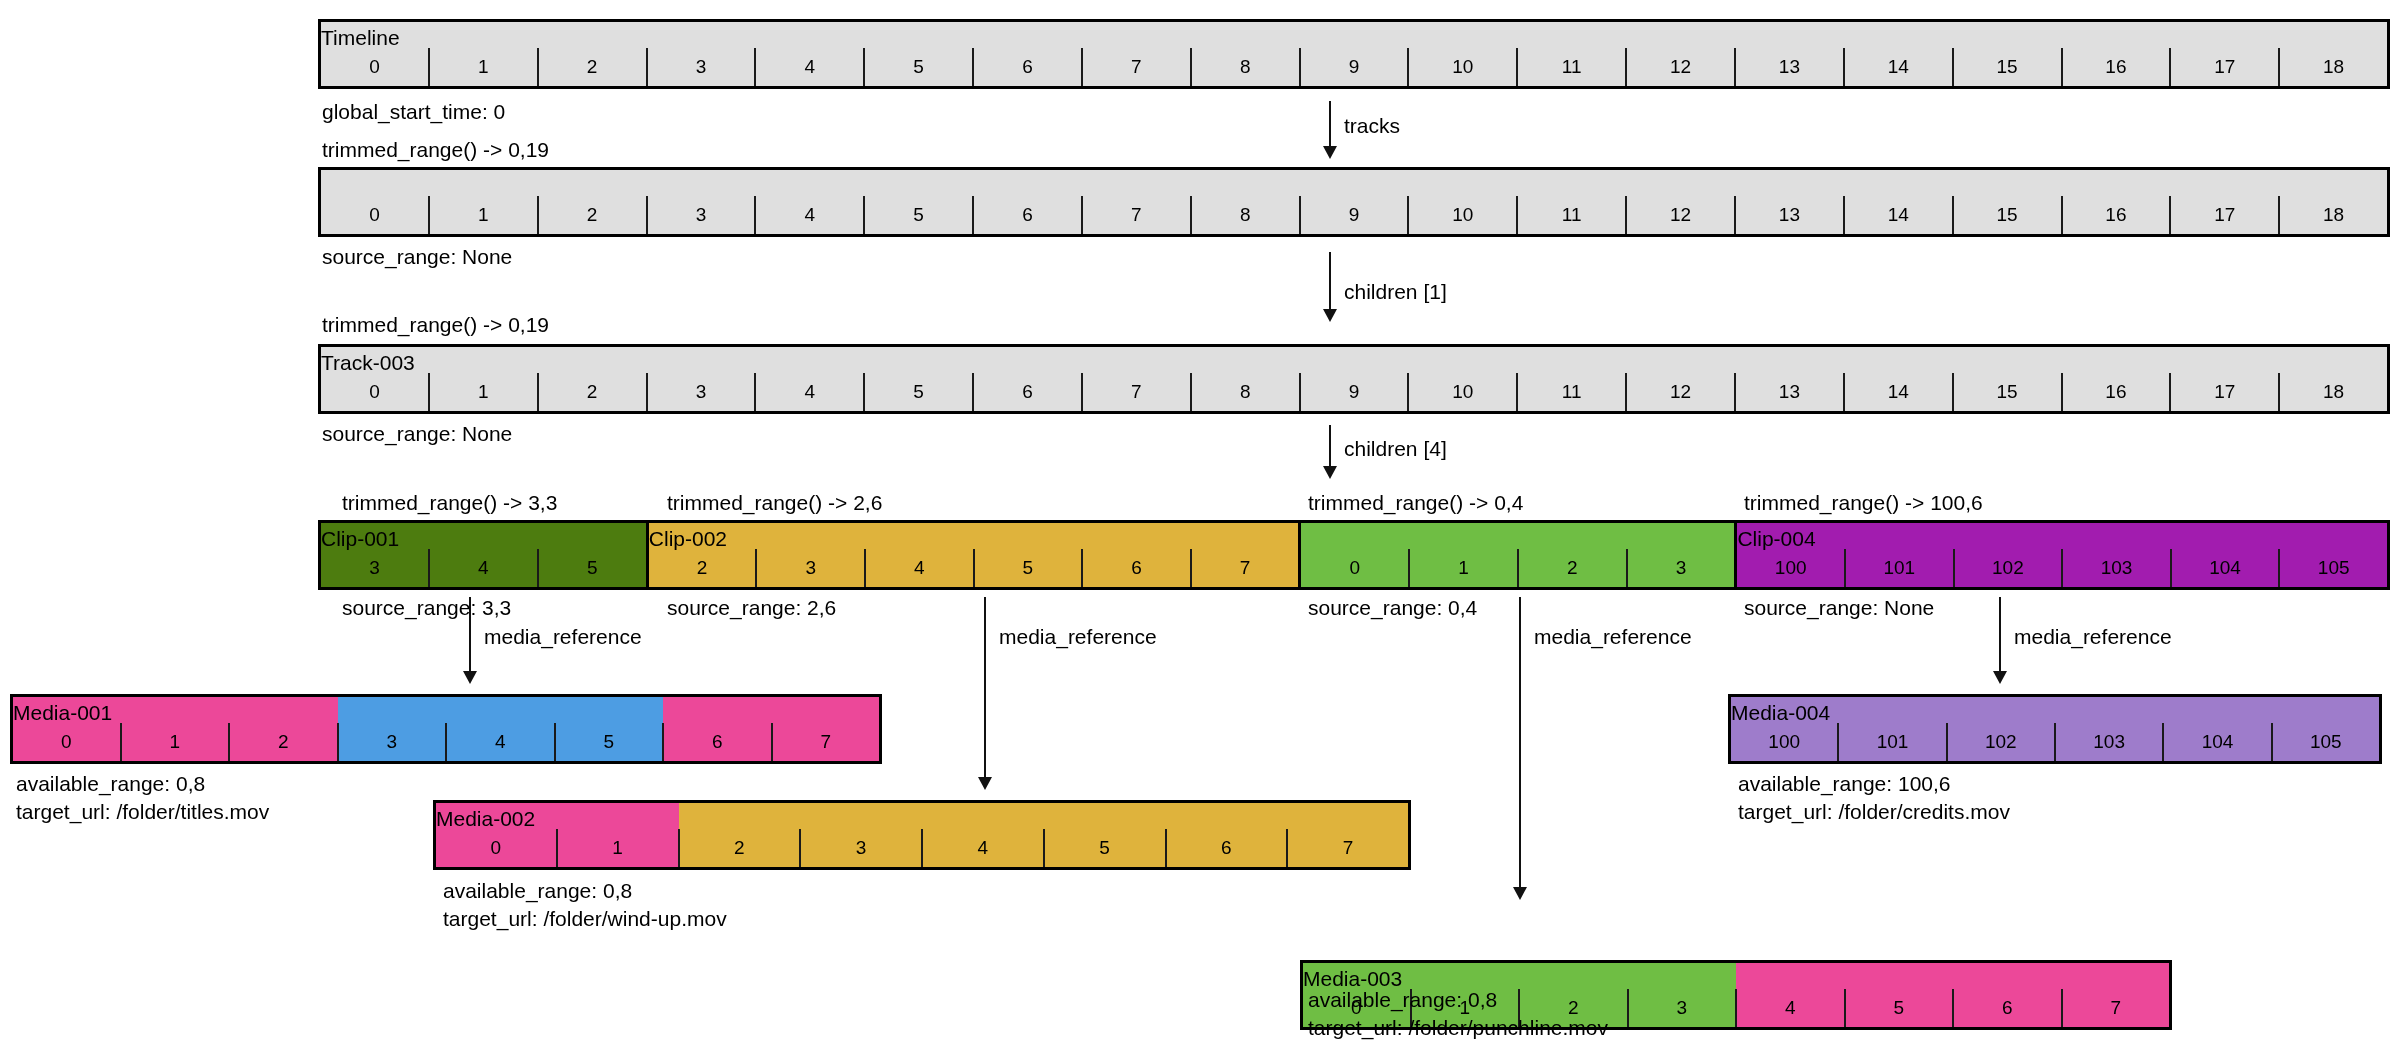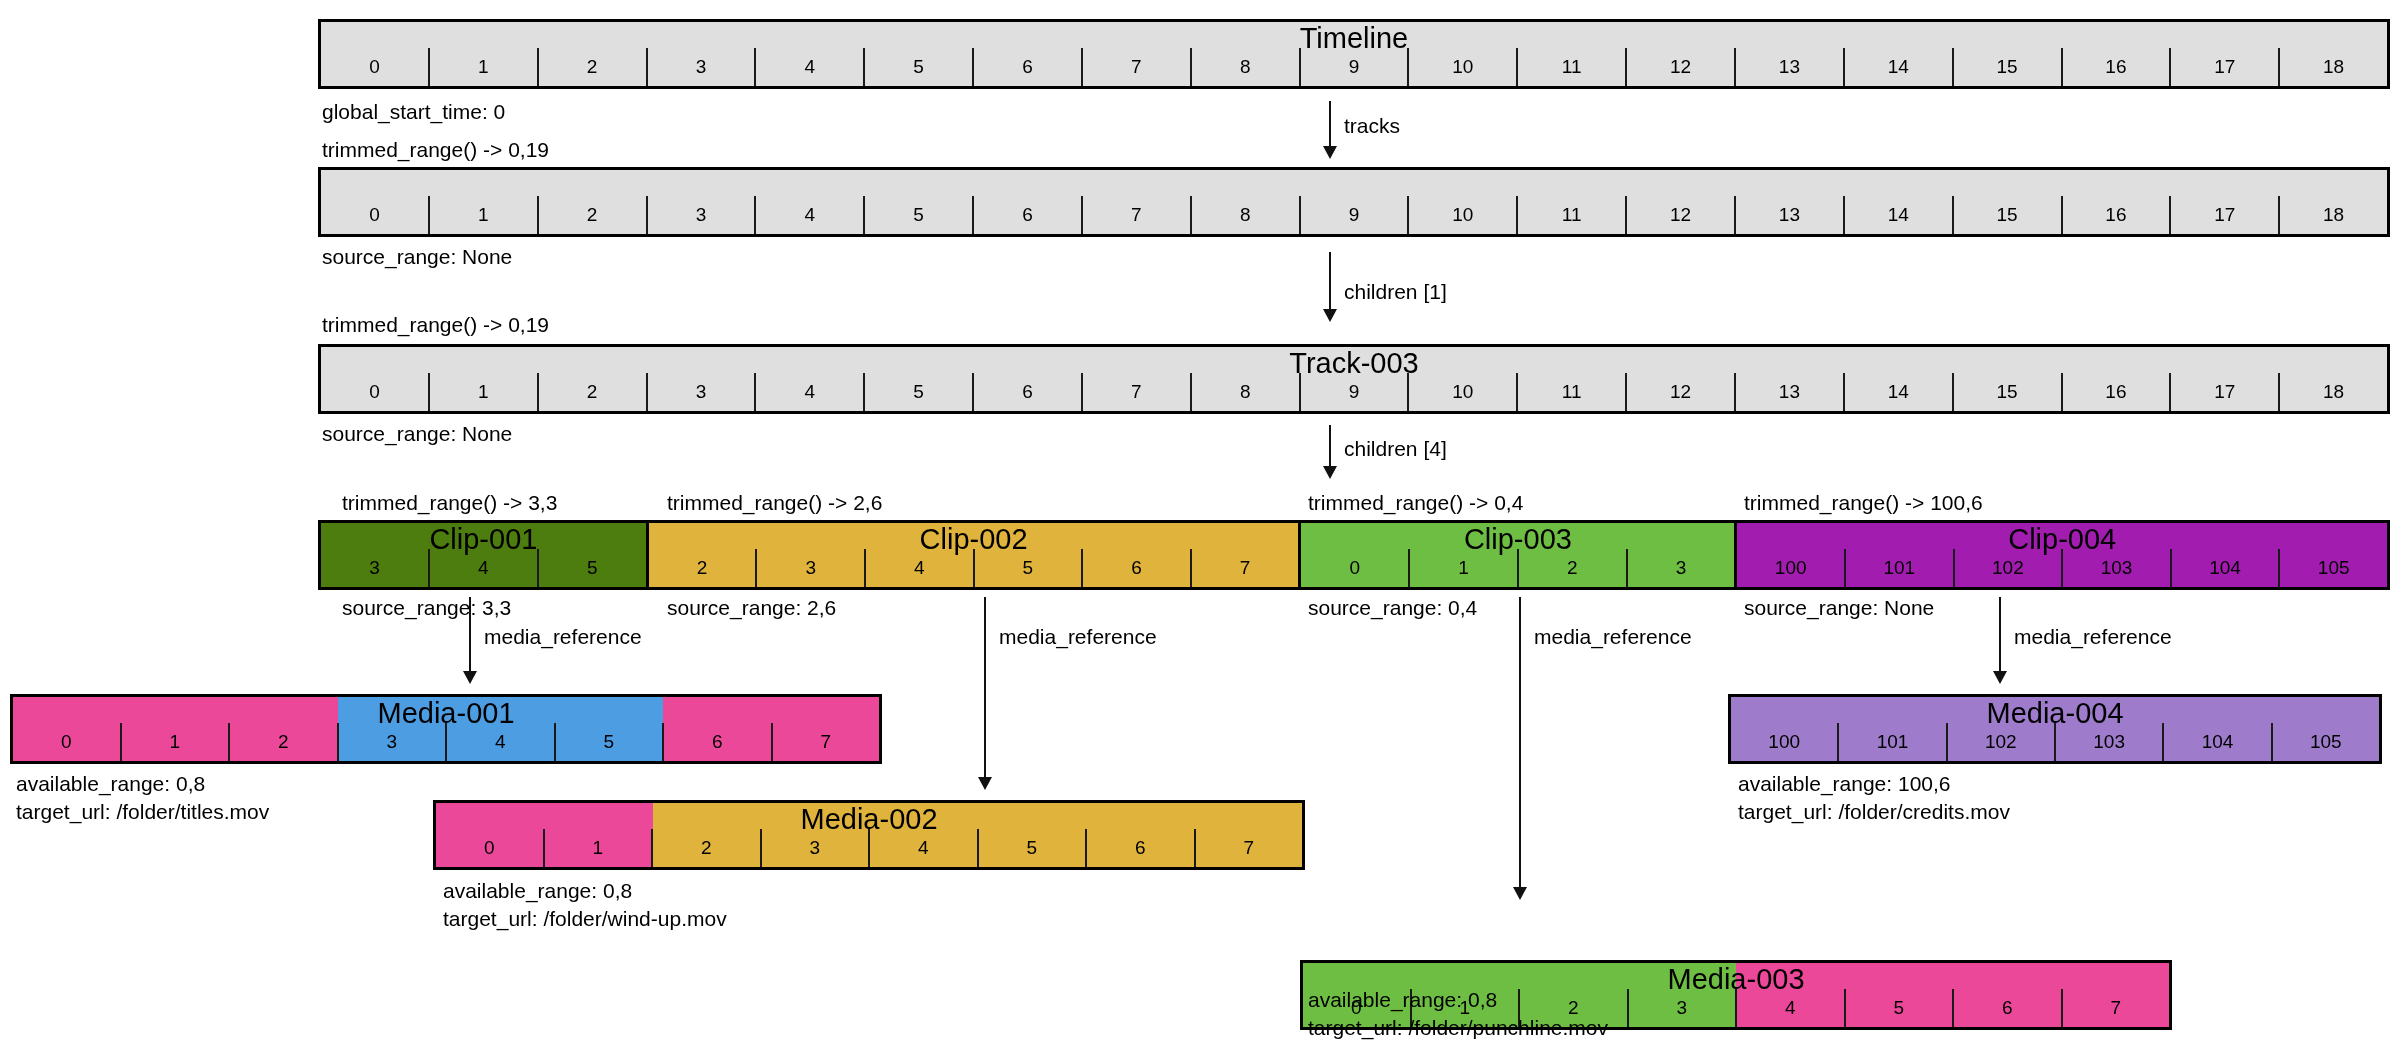--- a/index.html
+++ b/index.html
@@ -10,22 +10,22 @@
   .stage{position:absolute;left:0;top:0;width:2406px;height:1054px;}
   .bar{
     position:absolute;border:3px solid #000;box-sizing:border-box;background:#ec4899;
   }
   .clips-row{
     position:absolute;border:3px solid #000;box-sizing:border-box;display:flex;
   }
   .clip{position:relative;box-sizing:border-box;}
   .clip + .clip{border-left:3px solid #000;}
   .bar-title{
-    position:absolute;top:1px;left:0;right:0;text-align:center;
-    font-size:29px;line-height:30px;z-index:2;white-space:nowrap;
+    position:absolute;top:1px;left:0;right:0;
+    font-size:21px;line-height:30px;z-index:2;white-space:nowrap;
   }
   .ticks{
     position:absolute;left:0;right:0;bottom:0;height:38px;display:flex;z-index:2;
   }
   .tick-cell{
     flex:1 1 0;display:flex;align-items:center;justify-content:center;
     border-left:2px solid #1a1a1a;box-sizing:border-box;min-width:0;
   }
   .tick-cell:first-child{border-left:none;}
   .tick-num{font-size:19px;}
@@ -282,21 +282,20 @@
           </div>
           <div class="tick-cell">
             <span class="tick-num">6</span>
           </div>
           <div class="tick-cell">
             <span class="tick-num">7</span>
           </div>
         </div>
     </div>
     <div class="clip" style="flex: 4 1 0px; background: rgb(111, 190, 68);">
-      <div class="bar-title">Clip-003</div>
       <div class="ticks">
           <div class="tick-cell">
             <span class="tick-num">0</span>
           </div>
           <div class="tick-cell">
             <span class="tick-num">1</span>
           </div>
           <div class="tick-cell">
             <span class="tick-num">2</span>
           </div>
@@ -400,21 +399,21 @@
           <span class="tick-num">104</span>
         </div>
         <div class="tick-cell">
           <span class="tick-num">105</span>
         </div>
       </div>
   </div>
   <div class="note" style="left:1738px;top:772px">available_range: 100,6</div>
   <div class="note" style="left:1738px;top:800px">target_url: /folder/credits.mov</div>
 
-  <div class="bar" style="left:433px;top:800px;width:872px;height:70px">
+  <div class="bar" style="left:433px;top:800px;width:978px;height:70px">
     <div class="hl" style="left: 25%; width: 75%; background: rgb(223, 179, 60);"></div>
     <div class="bar-title">Media-002</div>
     <div class="ticks">
         <div class="tick-cell">
           <span class="tick-num">0</span>
         </div>
         <div class="tick-cell">
           <span class="tick-num">1</span>
         </div>
         <div class="tick-cell">

